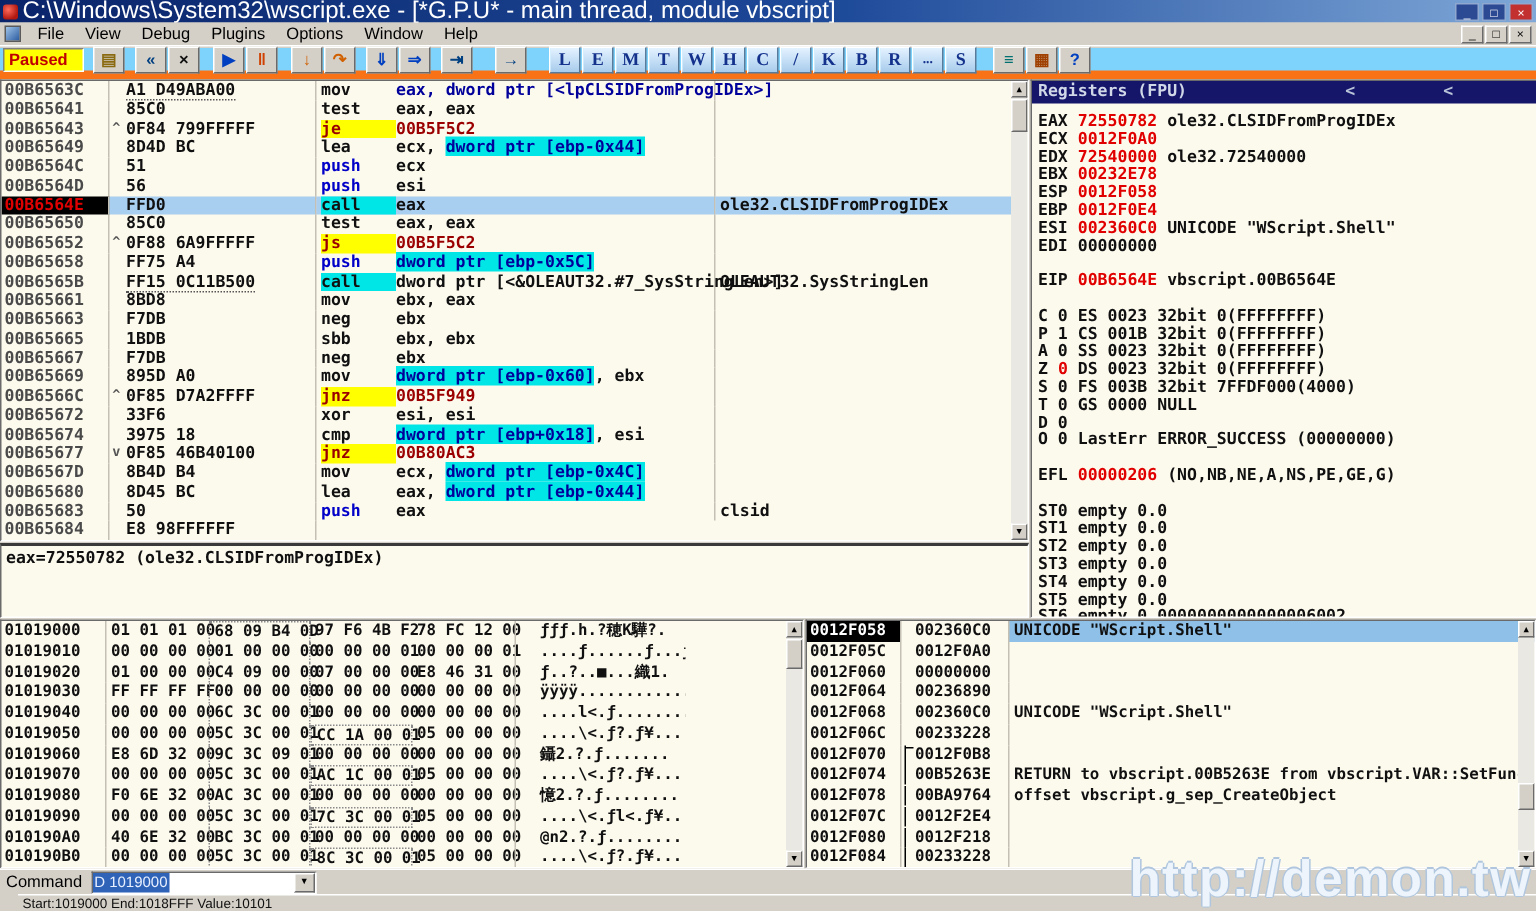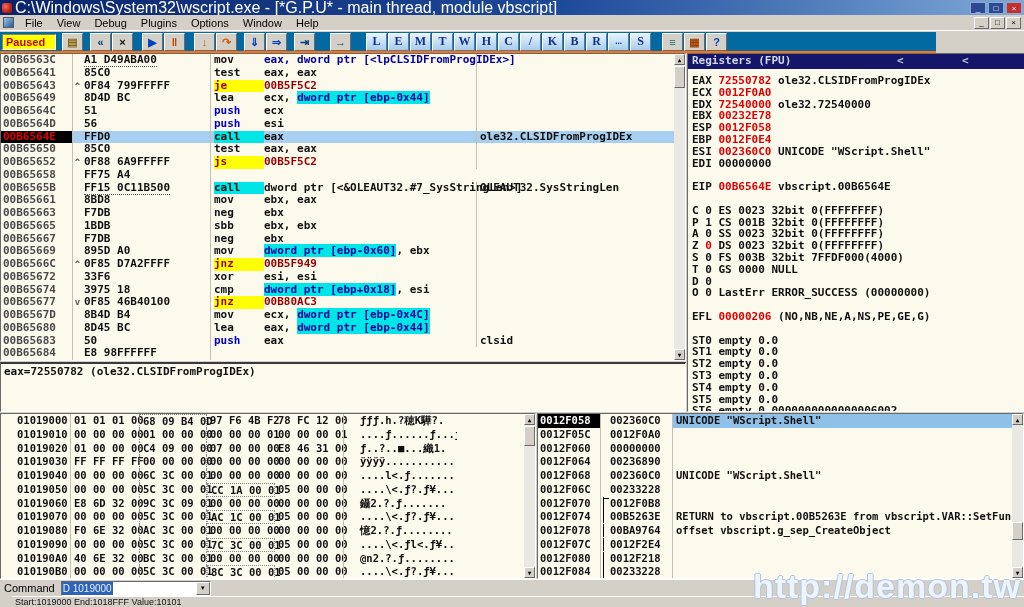--- a/index.html
+++ b/index.html
@@ -20,22 +20,22 @@
 
   .menubar { position:absolute; left:0; top:15px; width:1024px; height:16px;
     background:#D4D0C8; border-bottom:1px solid #FFFFFF; display:flex; align-items:center; }
   .mdi-icon { width:11px; height:11px; margin:0 4px 0 3px;
     background:linear-gradient(135deg,#9FC4E8,#2A5AA0); border:1px solid #5A5A5A; }
   .menu-item { font-size:11px; padding:1px 7px; color:#000; }
   .mdi-btns { margin-left:auto; display:flex; gap:1px; padding-right:3px; }
   .mdi-btn { width:15px; height:12px; font-size:8px; line-height:10px; text-align:center;
     background:#D4D0C8; border:1px solid; border-color:#FFF #6A6A6A #6A6A6A #FFF; color:#000; }
 
-  .toolbar { position:absolute; left:0; top:32px; width:936px; height:21px;
-    background:#0369a1; border-bottom:2px solid #f97316; display:flex; align-items:center; }
+  .toolbar { position:absolute; left:0; top:32px; width:1024px; height:21px;
+    background:#7dd3fc; border-bottom:6px solid #f97316; display:flex; align-items:center; }
   .paused-box { width:54px; height:16px; margin-left:2px; background:#FFFF00;
     border:1px solid; border-color:#808080 #FFF #FFF #808080;
     color:#C00000; font-weight:bold; font-size:11px; line-height:14px; padding-left:3px; }
   .tgroup { display:flex; margin-left:6px; }
   .tbtn { width:21px; height:18px; margin-right:1px; background:#D4D0C8;
     border:1px solid; border-color:#FFF #6A6A6A #6A6A6A #FFF;
     font-size:11px; line-height:16px; text-align:center; font-weight:bold; }
   .lbtn { width:21px; height:18px; margin-right:1px;
     background:linear-gradient(#E4F2FF,#A8CCEC); border:1px solid; border-color:#FFF #5A7A9A #5A7A9A #FFF;
     font-family:"Liberation Serif", serif; font-weight:bold; font-size:12px; line-height:15px;
@@ -73,21 +73,21 @@
   #registers { left:687px; top:53px; width:378px; height:359px; }
   .reg-title { height:15px; background:#15156A; color:#D0D8E8; font-size:11px;
     line-height:14px; padding-left:4px; display:flex; }
   .reg-title .chev { margin-left:auto; letter-spacing:26px; padding-right:4px; color:#B8C4D8; }
   #reg-lines { padding:6px 0 0 4px; }
   .rline { height:11.8px; line-height:11.8px; font-size:11px; white-space:nowrap; }
 
   
   #dump { left:0; top:413px; width:536px; height:166px; }
   .hr { display:flex; height:13.75px; line-height:13.75px; font-size:10.5px; white-space:nowrap; color:#101010; }
-  .hr .ha { width:70px; padding-left:16px; border-right:1px solid #C4C0B4; }
+  .hr .ha { width:70px; padding-left:2px; border-right:1px solid #C4C0B4; }
   .hr .hg { width:68px; padding-left:3px; }
   .hr .hg.b2 { border-left:1px dotted #8A8A8A; border-right:1px dotted #8A8A8A; }
   .hr.first .hg.b2 { border-top:1px dotted #8A8A8A; }
   .hr.last  .hg.b2 { border-bottom:1px dotted #8A8A8A; }
   .hr .hg.b3 { border:1px dotted #8A8A8A; }
   .hr .hs { width:114px; padding-left:16px; border-left:1px solid #C4C0B4; overflow:hidden; }
 
   
   #stack { left:537px; top:413px; width:487px; height:166px; }
   .sr { display:flex; height:13.75px; line-height:13.75px; font-size:10.5px; white-space:nowrap; color:#101010; }
@@ -258,20 +258,21 @@
         <span class="ca">00B65652</span>
         <span class="cw">^</span>
         <span class="cb"><span>0F88 6A9FFFFF</span></span>
         <span class="cd"><span class="mn m-y">js</span><span class="c-r">00B5F5C2</span></span>
         <span class="cc"></span>
       </div>
       <div class="dr">
         <span class="ca">00B65658</span>
         <span class="cw"></span>
         <span class="cb"><span>FF75 A4</span></span>
+        <span class="cd"><span class="mn m-n">push</span><span class="c-m">dword ptr [ebp-0x5C]</span></span>
         <span class="cc"></span>
       </div>
       <div class="dr">
         <span class="ca">00B6565B</span>
         <span class="cw"></span>
         <span class="cb u"><span>FF15 0C11B500</span></span>
         <span class="cd"><span class="mn m-c">call</span><span class="c-k">dword ptr [&lt;&amp;OLEAUT32.#7_SysStringLen&gt;]</span></span>
         <span class="cc">OLEAUT32.SysStringLen</span>
       </div>
       <div class="dr">

